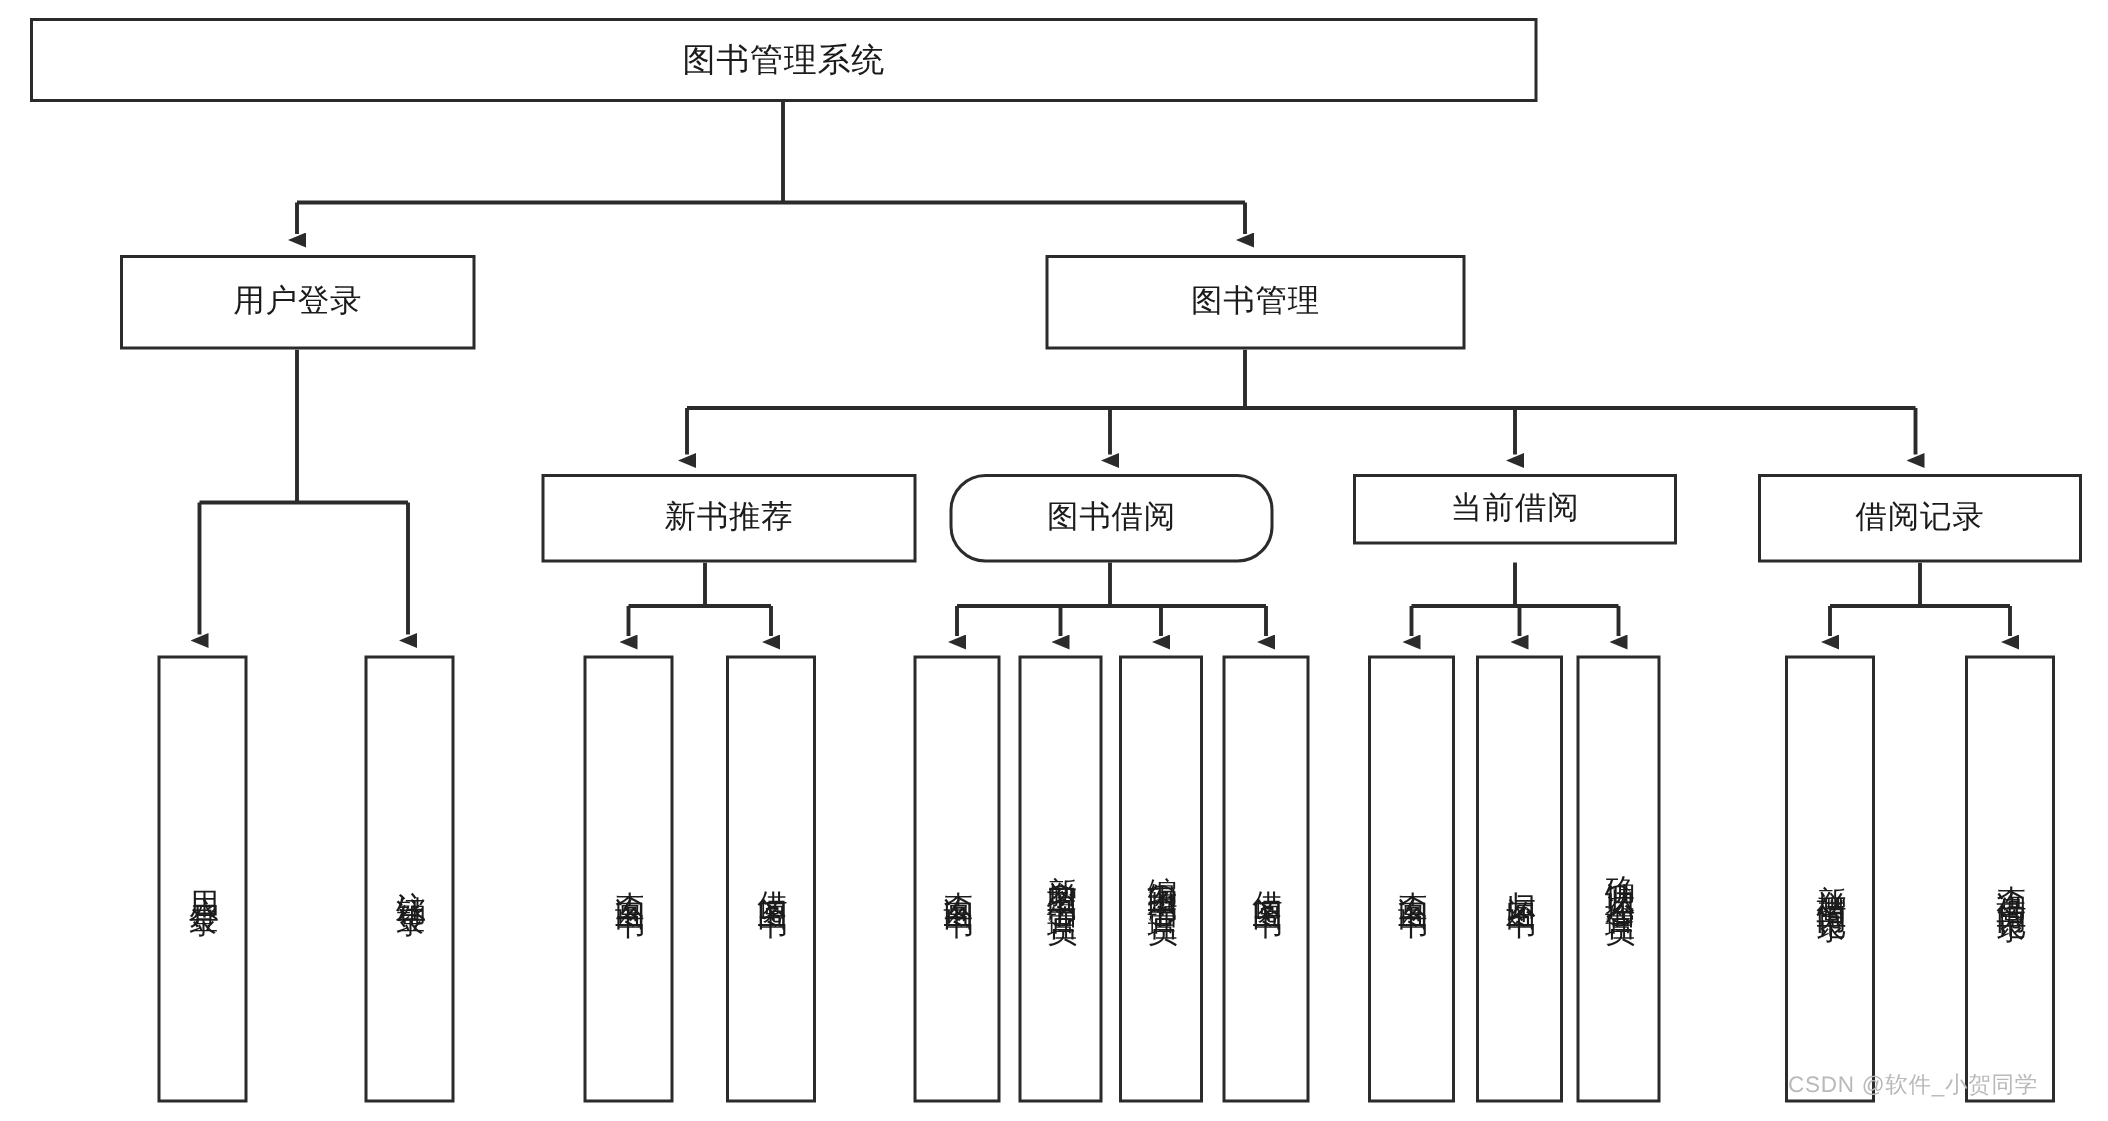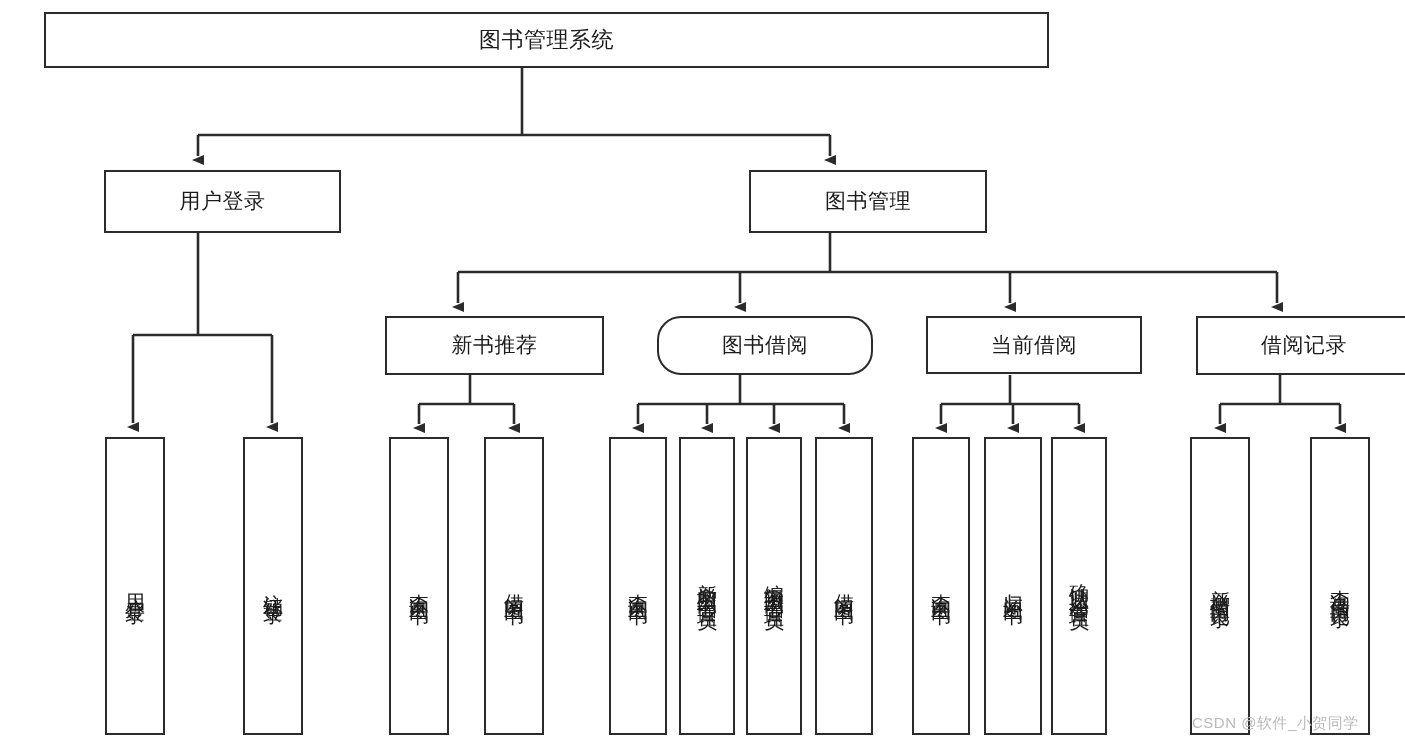--- a/index.html
+++ b/index.html
@@ -33,21 +33,20 @@
     display: flex;
     align-items: center;
     justify-content: center;
     text-align: center;
     color: #1b1b1b;
     line-height: 1.25;
   }
   .node.horiz {
     font-size: 21px;
     letter-spacing: 0.5px;
-    margin-left: 24px;
   }
   .node.root {
     font-size: 22px;
   }
   .node.vert {
     writing-mode: vertical-rl;
     text-orientation: upright;
     font-size: 20px;
     letter-spacing: 4px;
     padding: 4px 0;
@@ -124,31 +123,31 @@
     </g>
   </svg>
 
   <div class="node horiz root" style="left:20px; top:12px; width:1005px; height:56px;">
     <span>图书管理系统</span>
   </div>
 
   <div class="node horiz" style="left:80px; top:170px; width:237px; height:63px;">
     <span>用户登录</span>
   </div>
-  <div class="node horiz" style="left:725px; top:170px; width:238px; height:63px;">
+  <div class="node horiz" style="left:697px; top:170px; width:280px; height:63px;">
     <span>图书管理</span>
   </div>
 
-  <div class="node horiz" style="left:361px; top:316px; width:219px; height:59px;">
+  <div class="node horiz" style="left:361px; top:316px; width:250px; height:59px;">
     <span>新书推荐</span>
   </div>
   <div class="node horiz" style="left:633px; top:316px; width:216px; height:59px;border-radius:24px;">
     <span>图书借阅</span>
   </div>
-  <div class="node horiz" style="left:902px; top:316px; width:216px; height:58px;">
+  <div class="node horiz" style="left:902px; top:316px; width:216px; height:47px;">
     <span>当前借阅</span>
   </div>
   <div class="node horiz" style="left:1172px; top:316px; width:216px; height:59px;">
     <span>借阅记录</span>
   </div>
 
   <div class="node vert" style="left:105px; top:437px; width:60px; height:298px;">
     <span class="vtext">用户登录</span>
   </div>
   <div class="node vert" style="left:243px; top:437px; width:60px; height:298px;">

